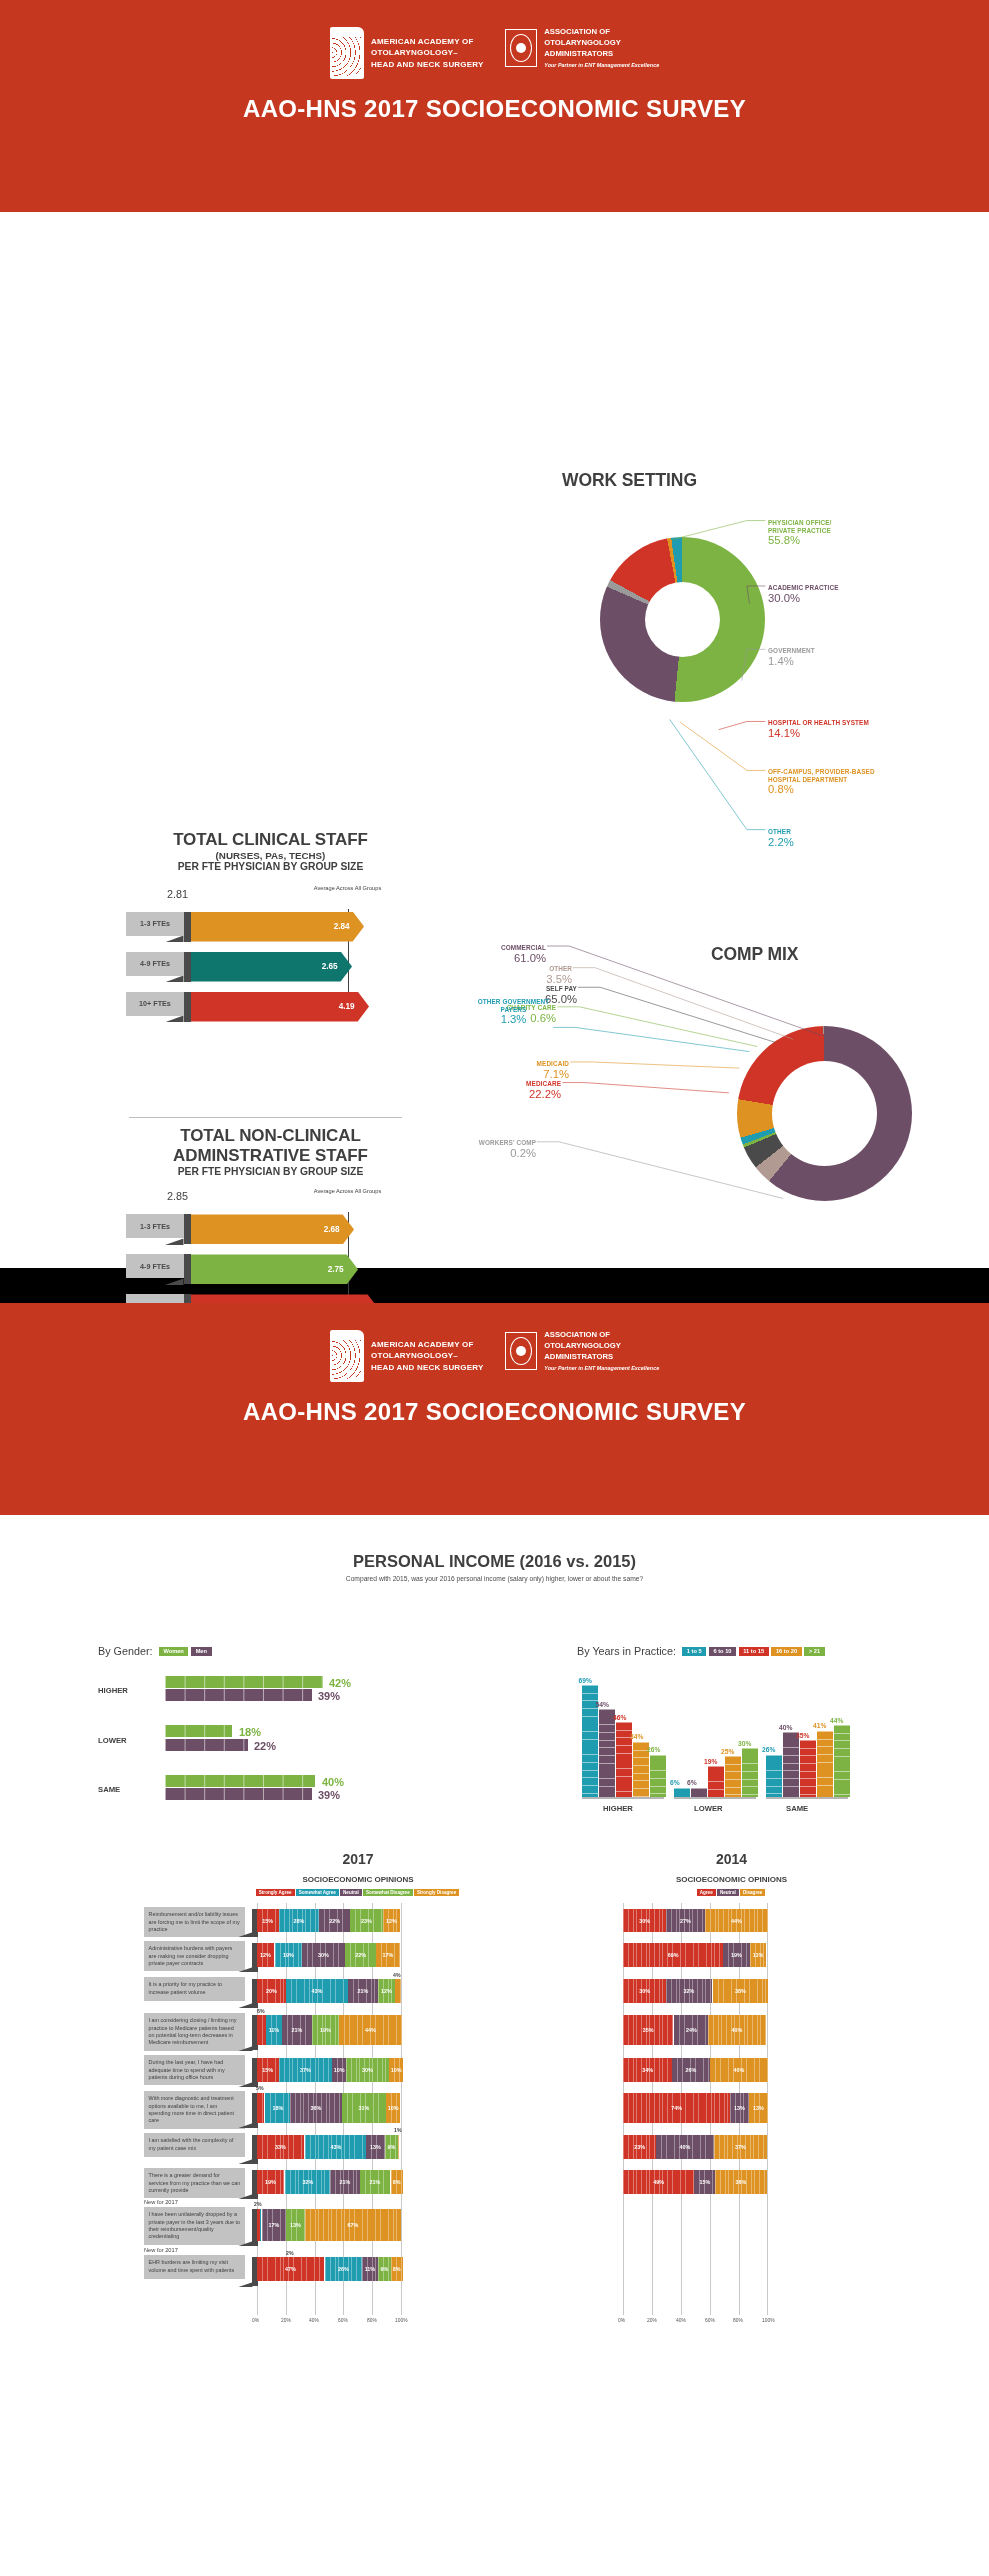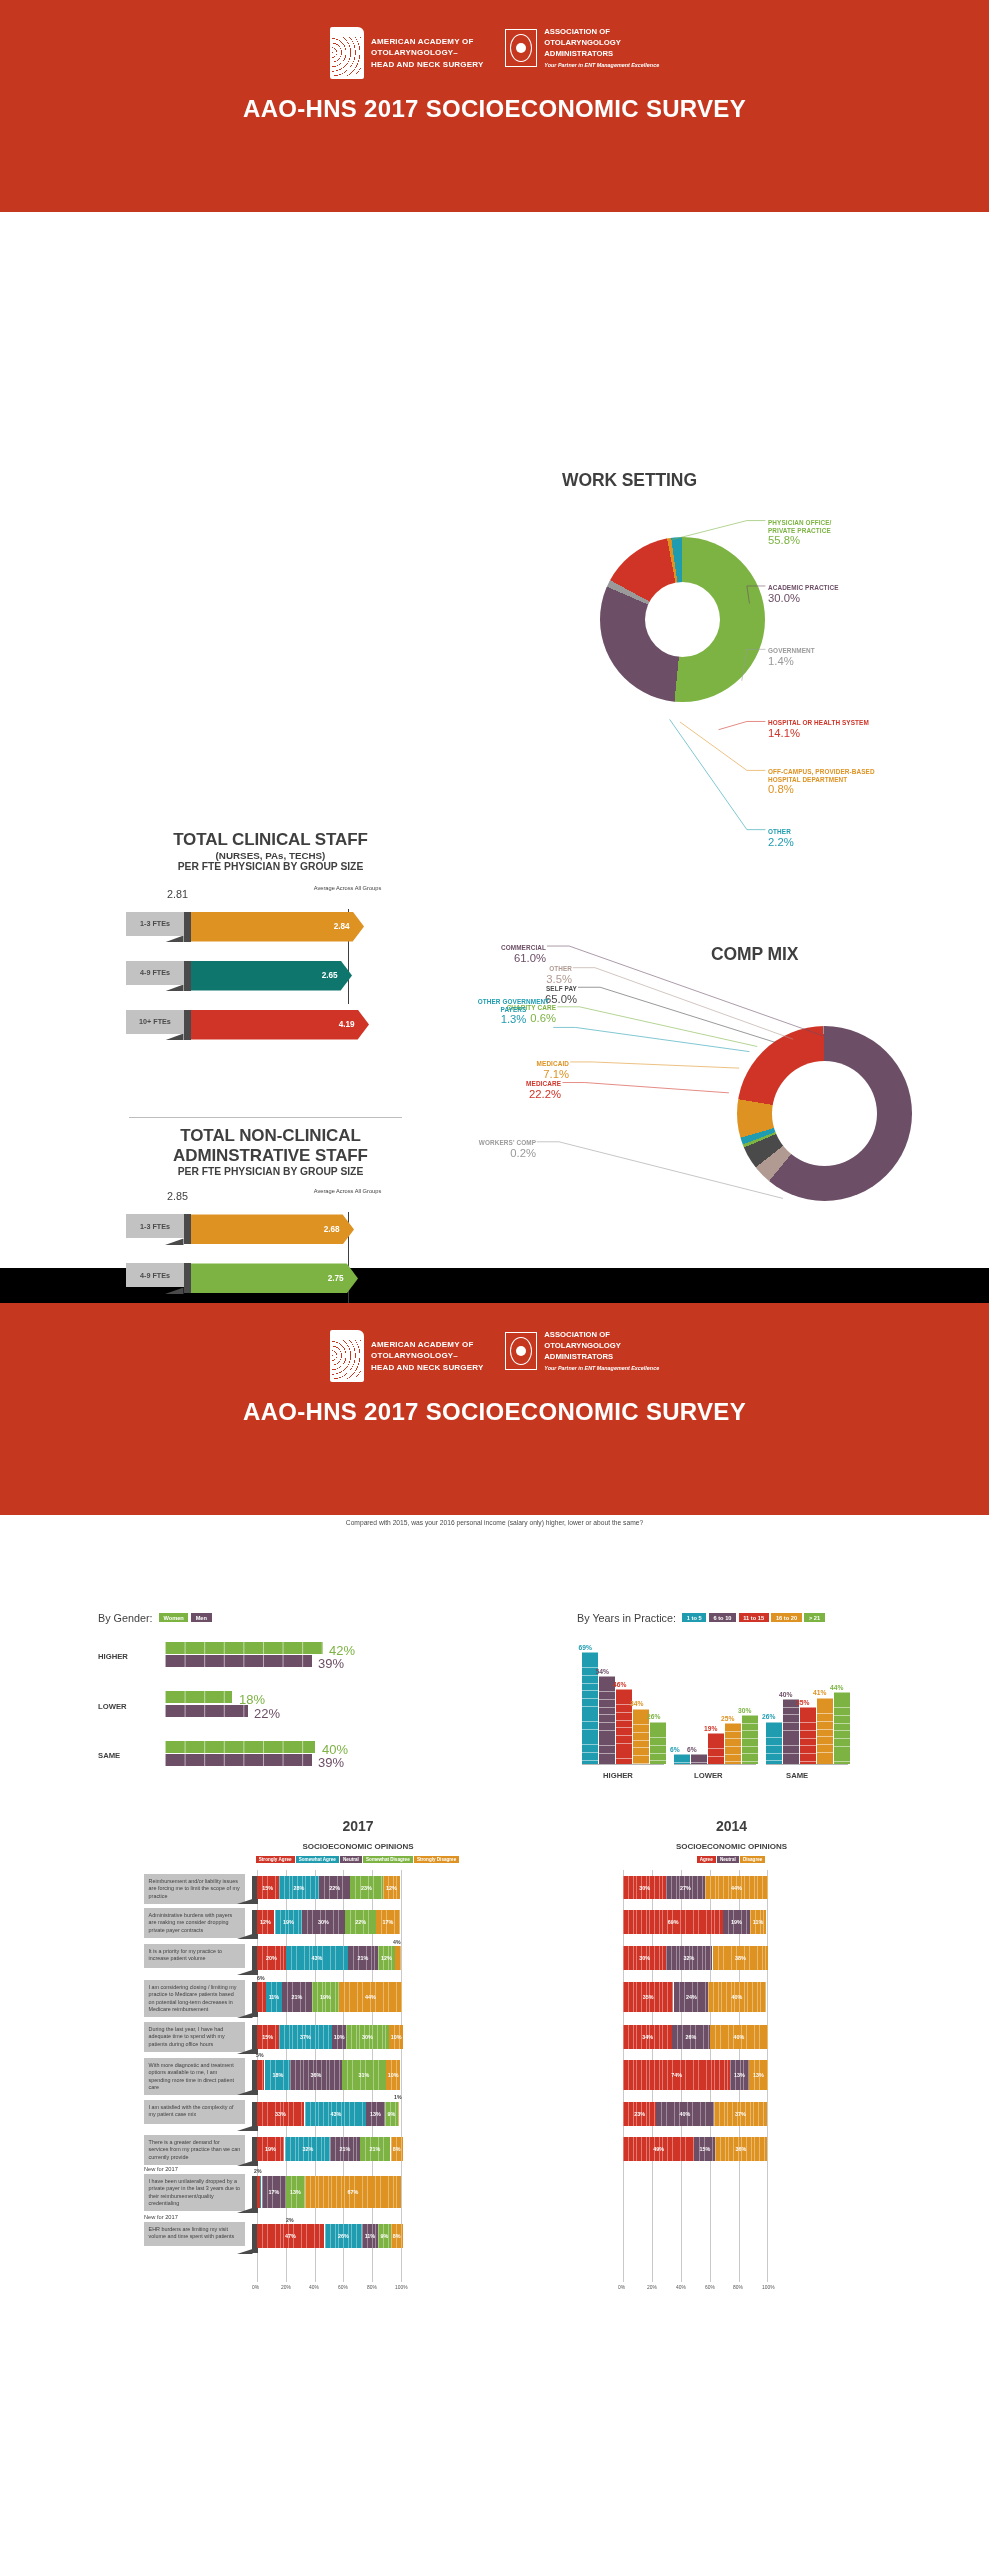--- a/index.html
+++ b/index.html
@@ -31,39 +31,39 @@
   .hdr-title { text-align:center; color:#fff; font-size:24px; font-weight:bold; letter-spacing:0.3px; padding:15.5px 0 21.6px; }
 
   
   .sec-title { font-size:17px; font-weight:bold; color:#3f3f3f; letter-spacing:-0.1px; text-align:center;}
   .sec-sub { font-size:9.8px; font-weight:bold; color:#3f3f3f; text-align:center; }
   .lead-label { position:absolute; font-weight:bold; line-height:1.2; }
   .lead-name { font-size:6.4px; letter-spacing:0.1px; }
   .lead-val  { font-size:11.3px; font-weight:normal; }
 
   
-  .arrowrow { position:relative; height:29px; margin-bottom:20px; }
+  .arrowrow { position:relative; height:29px; margin-bottom:11px; }
   .catbox { position:absolute; left:0; top:0; width:58px; height:24px; background:#c2c2c2;
             display:flex; align-items:center; justify-content:center; font-size:7.2px; font-weight:bold; color:#4a4a4a;}
   .catnotch { position:absolute; left:39px; top:24px; width:18.5px; height:6.7px; background:#4a4a4a;
               clip-path:polygon(0 100%,100% 0,100% 100%); }
   .stem { position:absolute; left:58px; top:0; width:7.2px; height:30px; background:#4a4a4a; }
   .arrow { position:absolute; left:65px; top:0; height:30px; display:flex; align-items:center; justify-content:flex-end;
            color:#fff; font-size:8.2px; font-weight:bold; padding-right:14.4px; }
   .avgline { position:absolute; width:0.5px; background:#3f3f3f; }
   .avgcap { position:absolute; font-size:5.7px; color:#3f3f3f; text-align:center; }
   .avgnum { font-size:10.8px; color:#3f3f3f; text-align:center; }
 
   
   .pi-title { font-size:16.5px; font-weight:bold; text-align:center; }
   .pi-sub { font-size:6.7px; text-align:center; color:#4a4a4a; }
   .legend-chip { display:inline-block; color:#fff; font-size:5.7px; font-weight:bold; padding:1.5px 4.6px; margin-right:2.6px;}
   .gbar { height:12px; position:relative; background-size:19.6px 100%;
           background-image:repeating-linear-gradient(to right, rgba(255,255,255,.55) 0 0.8px, transparent 0.8px 19.6px); }
-  .gval { position:absolute; font-size:13px; font-weight:normal; top:0; }
+  .gval { position:absolute; font-size:11px; font-weight:bold; top:0; }
   .colbar { position:absolute; bottom:0; width:16px;
             background-image:repeating-linear-gradient(to bottom, rgba(255,255,255,.5) 0 0.8px, transparent 0.8px 7.7px); }
   .colval { position:absolute; font-size:6.7px; font-weight:bold; }
   .grouplab { position:absolute; font-size:7.7px; font-weight:bold; color:#3f3f3f; }
 
   
   .op-year { font-size:14px; font-weight:bold; text-align:center; }
   .op-head { font-size:8px; font-weight:bold; text-align:center;margin-top:8px; }
   .op-chip { display:inline-block;color:#fff;font-size:4.6px;font-weight:bold;padding:1px 3.1px;margin:0 1px 1px 0;}
   .stmt { position:absolute; background:#c2c2c2; padding:4.1px 4.6px; font-size:5.4px; line-height:1.35; color:#3f3f3f; }
@@ -290,20 +290,21 @@
         <div class="l1">ADMINISTRATORS</div>
         <div class="aoa-tag">Your Partner in ENT Management Excellence</div>
       </div>
     </div>
   </div>
   <div class="hdr-title">AAO-HNS 2017 SOCIOECONOMIC SURVEY</div>
 </div>
 
 <div style="position:relative;height:1090px;">
 
+  <div class="pi-title" style="margin-top:37px;">PERSONAL INCOME (2016 vs. 2015)</div>
   <div class="pi-sub" style="margin-top:3.6px;">Compared with 2015, was your 2016 personal income (salary only) higher, lower or about the same?</div>
 
   <div style="position:absolute;left:98px;top:93px;width:371px;">
     <div style="display:flex;align-items:center;gap:6.2px;">
       <span style="font-size:10.8px;color:#3f3f3f;">By Gender:</span>
       <span id="gender-legend"><span class="legend-chip" style="background: rgb(124, 179, 66);">Women</span><span class="legend-chip" style="background: rgb(108, 78, 102);">Men</span></span>
     </div>
     <div id="gender-groups" style="position:relative;margin-top:18.5px;height:149px;">
         <div class="grouplab" style="left: 0px; top: 10.3px;">HIGHER</div>
         <div class="gbar" style="position: absolute; left: 67px; top: 0px; width: 158px; background-color: rgb(124, 179, 66);"></div>

